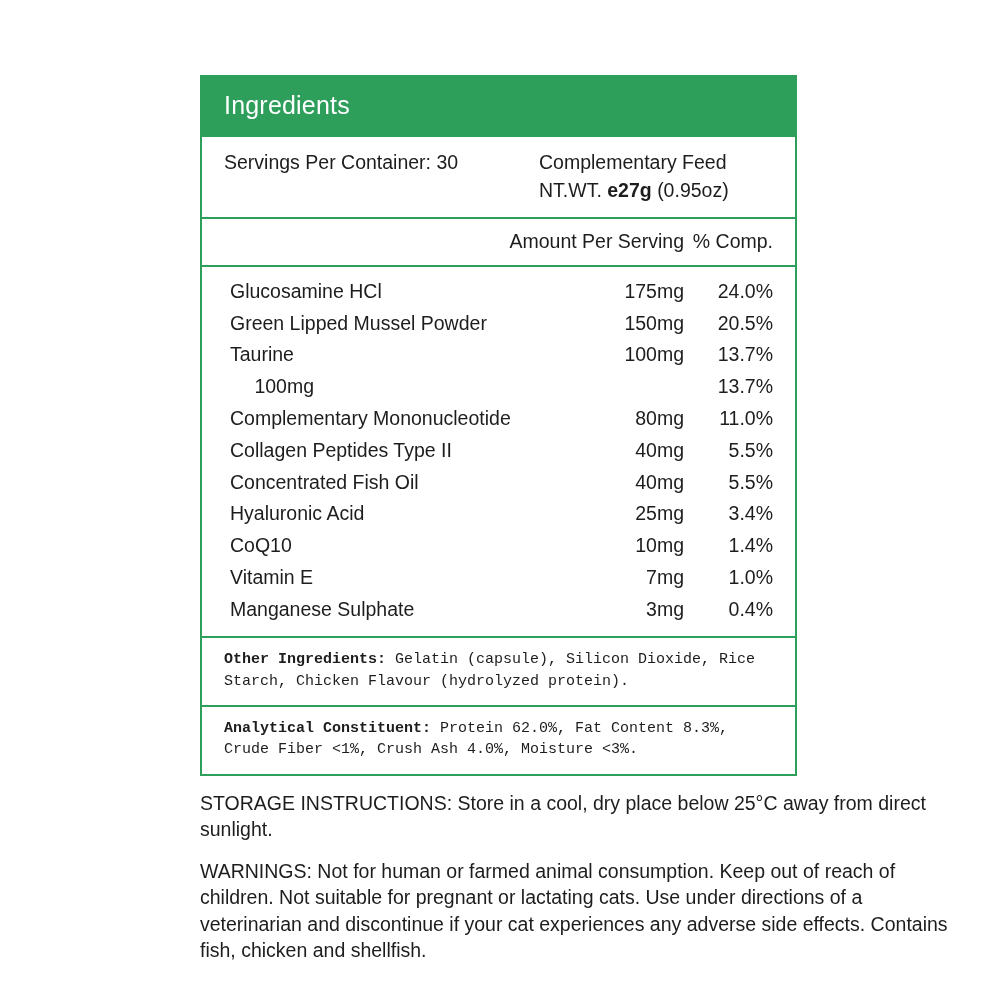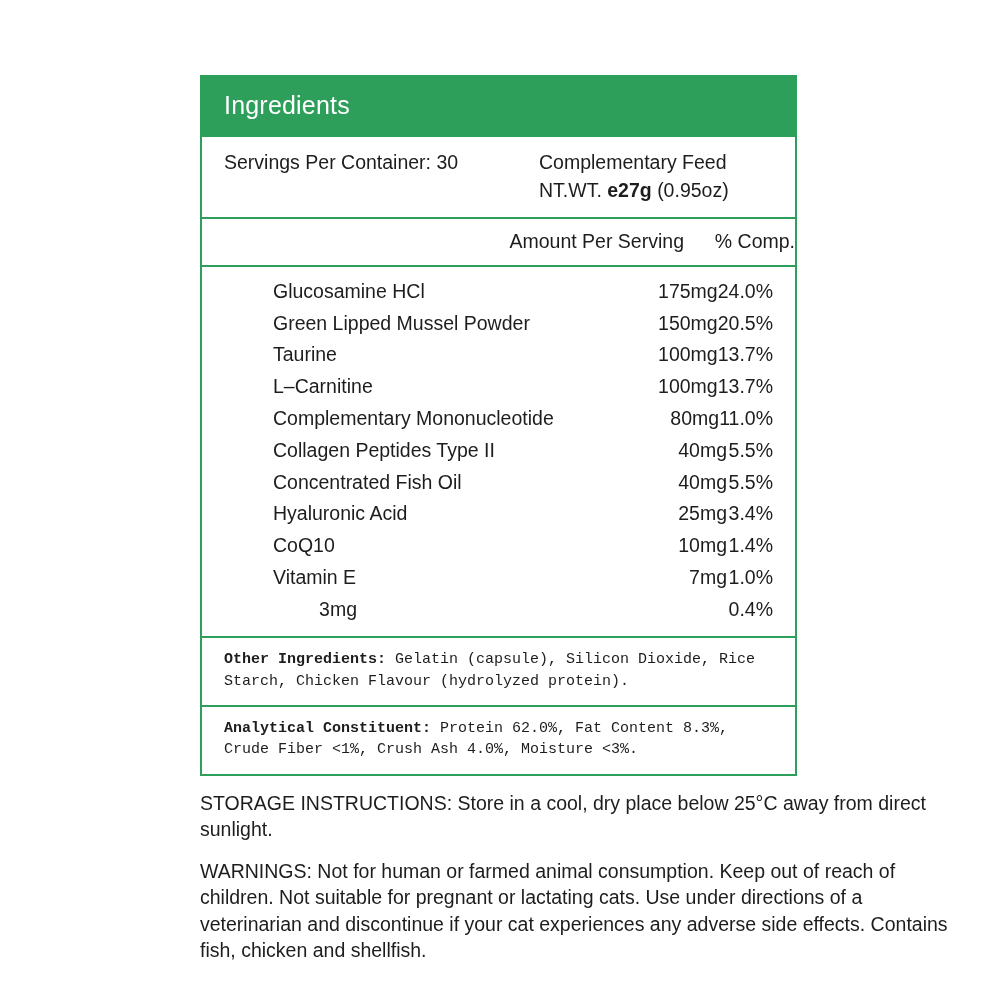--- a/index.html
+++ b/index.html
@@ -68,29 +68,29 @@
     width: 232px;
   }
   .amount-head {
     width: 250px;
     text-align: right;
     padding-right: 0;
   }
   .comp-head {
     flex: 1;
     text-align: right;
+    padding-right: 22px;
   }
   .rows {
     padding: 9px 0 11px 0;
   }
   .row {
     display: flex;
     font-size: 19.5px;
     line-height: 1.63;
-    margin-left: 43px;
   }
   .row .name {
     width: 370px;
     padding-left: 28px;
     box-sizing: border-box;
   }
   .row .amount {
     width: 112px;
     text-align: right;
   }
@@ -167,21 +167,20 @@
           <div class="pct">20.5%</div>
         </div>
 
         <div class="row">
           <div class="name">Taurine</div>
           <div class="amount">100mg</div>
           <div class="pct">13.7%</div>
         </div>
 
         <div class="row">
-          <div class="name">L–Carnitine</div>
           <div class="amount">100mg</div>
           <div class="pct">13.7%</div>
         </div>
 
         <div class="row">
           <div class="name">Complementary Mononucleotide</div>
           <div class="amount">80mg</div>
           <div class="pct">11.0%</div>
         </div>
 
@@ -209,20 +208,21 @@
           <div class="pct">1.4%</div>
         </div>
 
         <div class="row">
           <div class="name">Vitamin E</div>
           <div class="amount">7mg</div>
           <div class="pct">1.0%</div>
         </div>
 
         <div class="row">
+          <div class="name">Manganese Sulphate</div>
           <div class="amount">3mg</div>
           <div class="pct">0.4%</div>
         </div>
 
       </div>
     </div>
 
     <div class="section">
       <div class="para"><span class="bold">Other Ingredients:</span><span> Gelatin (capsule), Silicon Dioxide, Rice Starch, Chicken Flavour (hydrolyzed protein).</span></div>
     </div>

